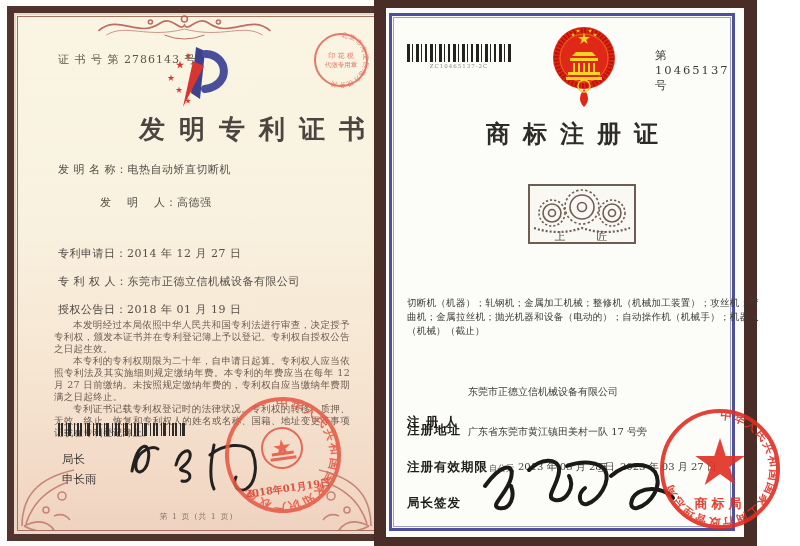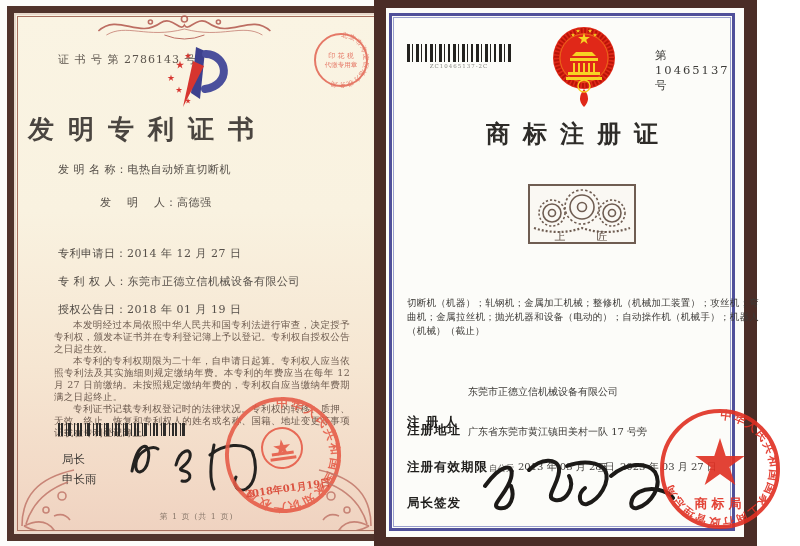--- a/index.html
+++ b/index.html
@@ -9,21 +9,21 @@
   .cert { position:absolute; top:0; height:546px; }
 
   
   #leftCert { left:0; width:389px; background:#fdfdfb; }
   .l-frame { position:absolute; left:7px; top:6px; right:3px; bottom:5px;
     border:7px solid #51342c; box-shadow:inset 0 0 0 2px #e9d9cc;
     background:linear-gradient(180deg,#faf4e3 0%,#f9f2e0 38%,#f6e6d2 68%,#f2d9c6 90%,#efd2c0 100%); }
   .l-line { position:absolute; inset:3px; border:1px solid #a8705f; pointer-events:none; }
   .l-content { position:absolute; inset:0; }
   .l-certno { position:absolute; left:44px; top:39px; font-size:11px; color:#5c554d; letter-spacing:1px; }
-  .l-title { position:absolute; left:0; right:0; top:99px; text-align:left;
+  .l-title { position:absolute; left:0; right:0; top:99px; text-align:right;
     font-size:26px; font-weight:600; color:#4a4540; letter-spacing:14px; padding-left:14px; }
   .l-field { position:absolute; left:44px; font-size:11px; color:#56504a; letter-spacing:0.5px; white-space:nowrap; }
   .l-field .lab { color:#514b45; }
   .l-paras { position:absolute; left:40px; top:306px; width:296px; }
   .l-paras p { font-size:9.5px; line-height:12px; color:#6e5c50; text-indent:2em;
     letter-spacing:0.3px; text-align:justify; }
   .l-barcode { position:absolute; left:44px; top:410px; width:128px; height:13px;
     background:repeating-linear-gradient(90deg,#2e2c2a 0 2px,transparent 2px 3px,#2e2c2a 3px 5px,transparent 5px 8px,#2e2c2a 8px 9px,transparent 9px 10px,#2e2c2a 10px 13px,transparent 13px 16px,#2e2c2a 16px 17px,transparent 17px 19px); }
   .l-director { position:absolute; left:48px; top:436px; font-size:11.5px; color:#3e3a36; line-height:20px; }
   .l-sign { position:absolute; left:104px; top:412px; }

